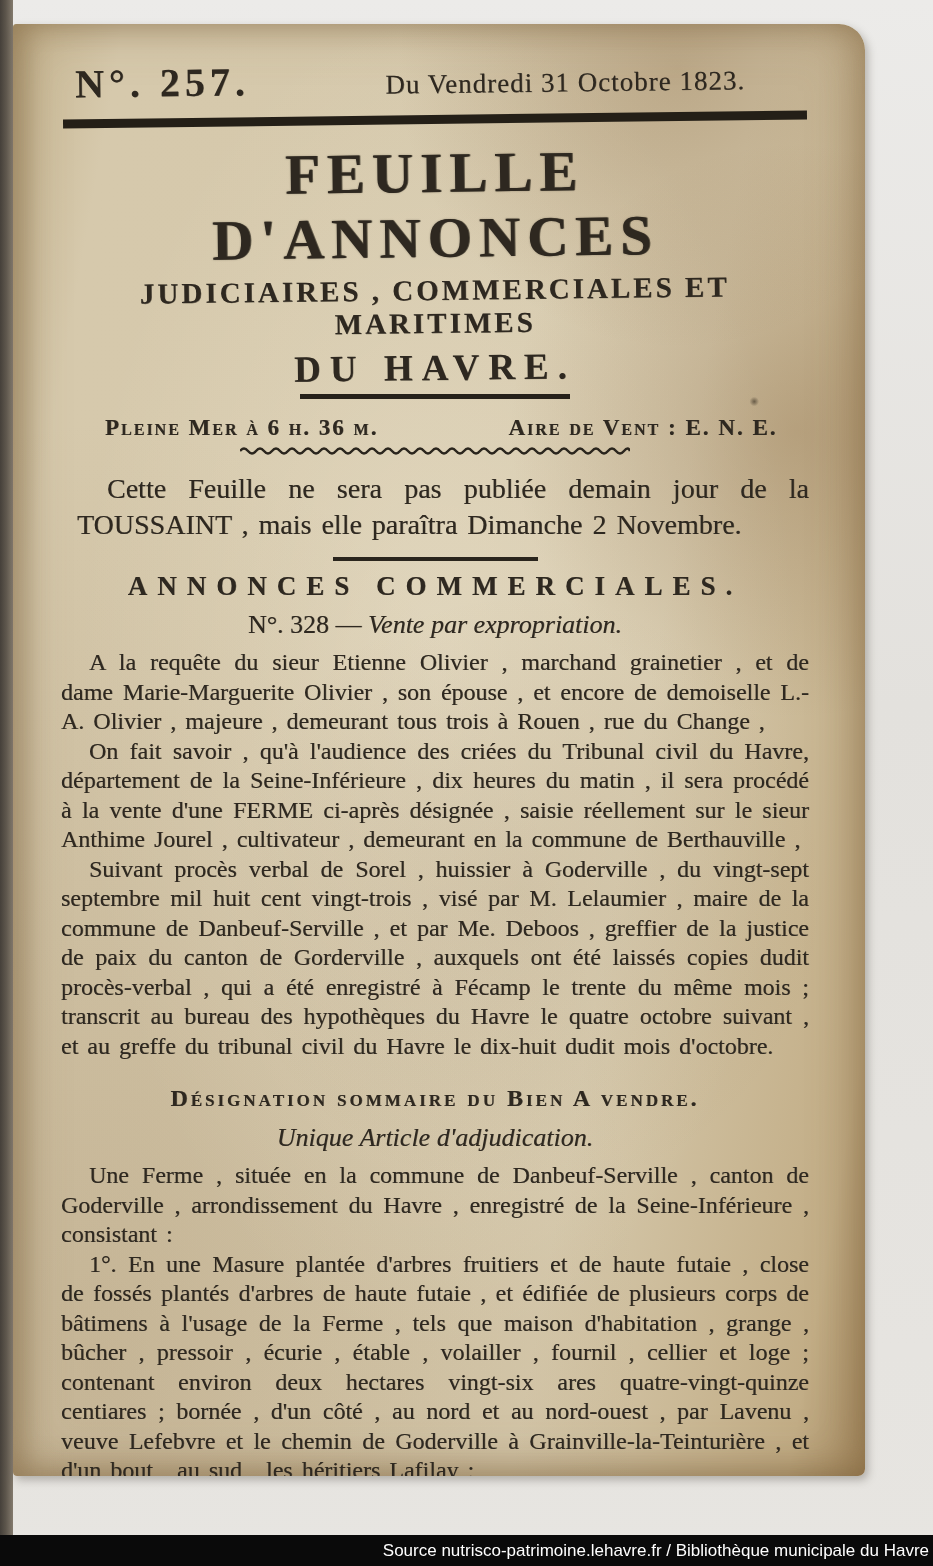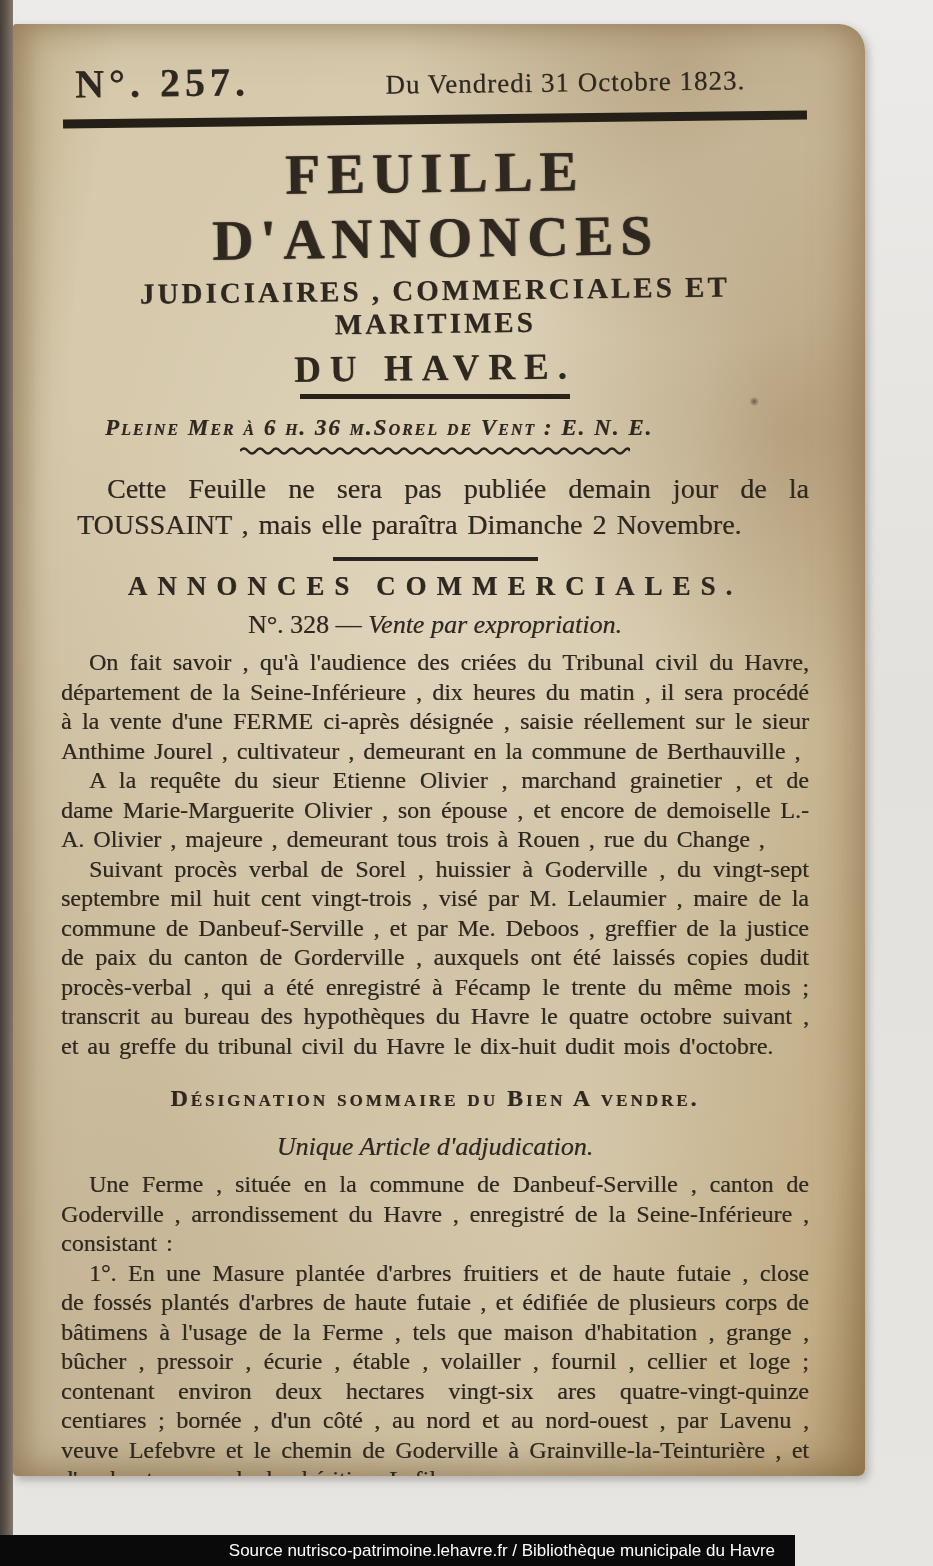--- a/index.html
+++ b/index.html
@@ -56,22 +56,22 @@
     text-shadow:1px 0 0 rgba(40,35,25,.65),0 0 2px rgba(40,35,25,.35);
   }
   .subtitle{
     font-size:29px;font-weight:bold;text-align:center;letter-spacing:3px;margin-top:4px;
   }
   .subtitle2{
     font-size:37px;font-weight:bold;text-align:center;letter-spacing:9px;margin-top:6px;
   }
   .underline{width:270px;height:5px;background:#26211a;margin:5px auto 0 auto;}
   .tide-row{
-    display:flex;margin-top:16px;padding-left:44px;
-    font-style:italic;font-weight:bold;font-variant:small-caps;
+    display:flex;margin-top:16px;padding-left:44px;gap:130px;
+    font-weight:bold;font-variant:small-caps;
     font-size:23px;letter-spacing:2px;
   }
   .wavy{text-align:center;margin-top:2px;height:14px;}
   .notice{
     font-size:28px;line-height:36px;text-align:justify;
     margin:14px 0 0 16px;text-indent:30px;word-spacing:3px;
   }
   .short-rule{width:205px;height:4px;background:#2a251d;margin:14px auto 8px auto;}
   .section-heading{
     font-size:27px;font-weight:bold;text-align:center;letter-spacing:10px;margin:10px 0 8px 0;
@@ -79,27 +79,27 @@
   .item-line{text-align:center;font-size:26px;margin:0 0 8px 0;}
   .item-line em{}
   .body-par{
     font-size:24px;line-height:29.5px;text-align:justify;
     margin:0;text-indent:28px;word-spacing:3px;
   }
   .designation{
     text-align:center;font-variant:small-caps;font-weight:bold;
     font-size:24px;letter-spacing:3px;margin:24px 0 4px 0;
   }
-  .adjudication{text-align:center;font-style:italic;font-size:26px;margin:20px 0 8px 0;}
+  .adjudication{text-align:center;font-style:italic;font-size:26px;margin:11px 0 8px 0;}
   .footer{
-    position:absolute;left:0;bottom:0;width:795px;height:31px;
+    position:absolute;left:0;bottom:0;width:933px;height:31px;
     background:#0a0a0a;color:#ffffff;
     font-family:"Liberation Sans", sans-serif;font-size:17px;
     display:flex;align-items:center;justify-content:flex-end;
-    padding-right:20px;box-sizing:border-box;
+    padding-right:4px;box-sizing:border-box;
   }
 </style>
 </head>
 <body>
 
 <div class="scan">
   <div class="binding"></div>
 
   <div class="page">
 
@@ -111,43 +111,43 @@
 
       <div class="rule-thick tilt"></div>
 
       <h1 class="title tilt">FEUILLE D'ANNONCES</h1>
       <div class="subtitle tilt">JUDICIAIRES , COMMERCIALES ET MARITIMES</div>
       <div class="subtitle2 tilt">DU HAVRE.</div>
       <div class="underline"></div>
 
       <div class="tide-row">
         <span>Pleine Mer à 6 h. 36 m.</span>
-        <span>Sorel de Vent : E. N. E.</span>
+        <span>Aire de Vent : E. N. E.</span>
       </div>
 
       <div class="wavy">
         <svg width="390" height="12" viewBox="0 0 390 12">
           <path d="M0 6 Q4 1 8 6 T16 6 T24 6 T32 6 T40 6 T48 6 T56 6 T64 6 T72 6 T80 6 T88 6 T96 6 T104 6 T112 6 T120 6 T128 6 T136 6 T144 6 T152 6 T160 6 T168 6 T176 6 T184 6 T192 6 T200 6 T208 6 T216 6 T224 6 T232 6 T240 6 T248 6 T256 6 T264 6 T272 6 T280 6 T288 6 T296 6 T304 6 T312 6 T320 6 T328 6 T336 6 T344 6 T352 6 T360 6 T368 6 T376 6 T384 6 T390 6" stroke="#2a251d" stroke-width="2.4" fill="none"></path>
         </svg>
       </div>
     </div>
 
     <p class="notice">Cette Feuille ne sera pas publiée demain jour de la TOUSSAINT , mais elle paraîtra Dimanche 2 Novembre.</p>
 
     <div class="short-rule"></div>
 
     <h2 class="section-heading">ANNONCES COMMERCIALES.</h2>
 
     <div class="item-line">
       <span>N°. 328 —</span>
       <em>Vente par expropriation.</em>
     </div>
 
+    <p class="body-par">A la requête du sieur Etienne Olivier , marchand grainetier , et de dame Marie-Marguerite Olivier , son épouse , et encore de demoiselle L.-A. Olivier , majeure , demeurant tous trois à Rouen , rue du Change ,</p>
     <p class="body-par">On fait savoir , qu'à l'audience des criées du Tribunal civil du Havre, département de la Seine-Inférieure , dix heures du matin , il sera procédé à la vente d'une FERME ci-après désignée , saisie réellement sur le sieur Anthime Jourel , cultivateur , demeurant en la commune de Berthauville ,</p>
-    <p class="body-par">A la requête du sieur Etienne Olivier , marchand grainetier , et de dame Marie-Marguerite Olivier , son épouse , et encore de demoiselle L.-A. Olivier , majeure , demeurant tous trois à Rouen , rue du Change ,</p>
     <p class="body-par">Suivant procès verbal de Sorel , huissier à Goderville , du vingt-sept septembre mil huit cent vingt-trois , visé par M. Lelaumier , maire de la commune de Danbeuf-Serville , et par Me. Deboos , greffier de la justice de paix du canton de Gorderville , auxquels ont été laissés copies dudit procès-verbal , qui a été enregistré à Fécamp le trente du même mois ; transcrit au bureau des hypothèques du Havre le quatre octobre suivant , et au greffe du tribunal civil du Havre le dix-huit dudit mois d'octobre.</p>
 
     <div class="designation">Désignation sommaire du Bien A vendre.</div>
     <div class="adjudication">Unique Article d'adjudication.</div>
 
     <p class="body-par">Une Ferme , située en la commune de Danbeuf-Serville , canton de Goderville , arrondissement du Havre , enregistré de la Seine-Inférieure , consistant :</p>
     <p class="body-par">1°. En une Masure plantée d'arbres fruitiers et de haute futaie , close de fossés plantés d'arbres de haute futaie , et édifiée de plusieurs corps de bâtimens à l'usage de la Ferme , tels que maison d'habitation , grange , bûcher , pressoir , écurie , étable , volailler , fournil , cellier et loge ; contenant environ deux hectares vingt-six ares quatre-vingt-quinze centiares ; bornée , d'un côté , au nord et au nord-ouest , par Lavenu , veuve Lefebvre et le chemin de Goderville à Grainville-la-Teinturière , et d'un bout , au sud , les héritiers Lafilay ;</p>
 
   </div>
 

